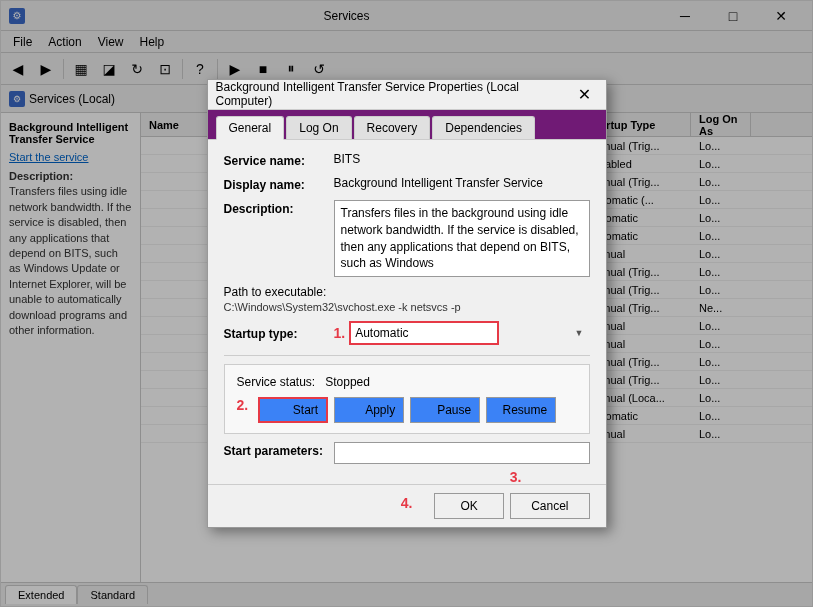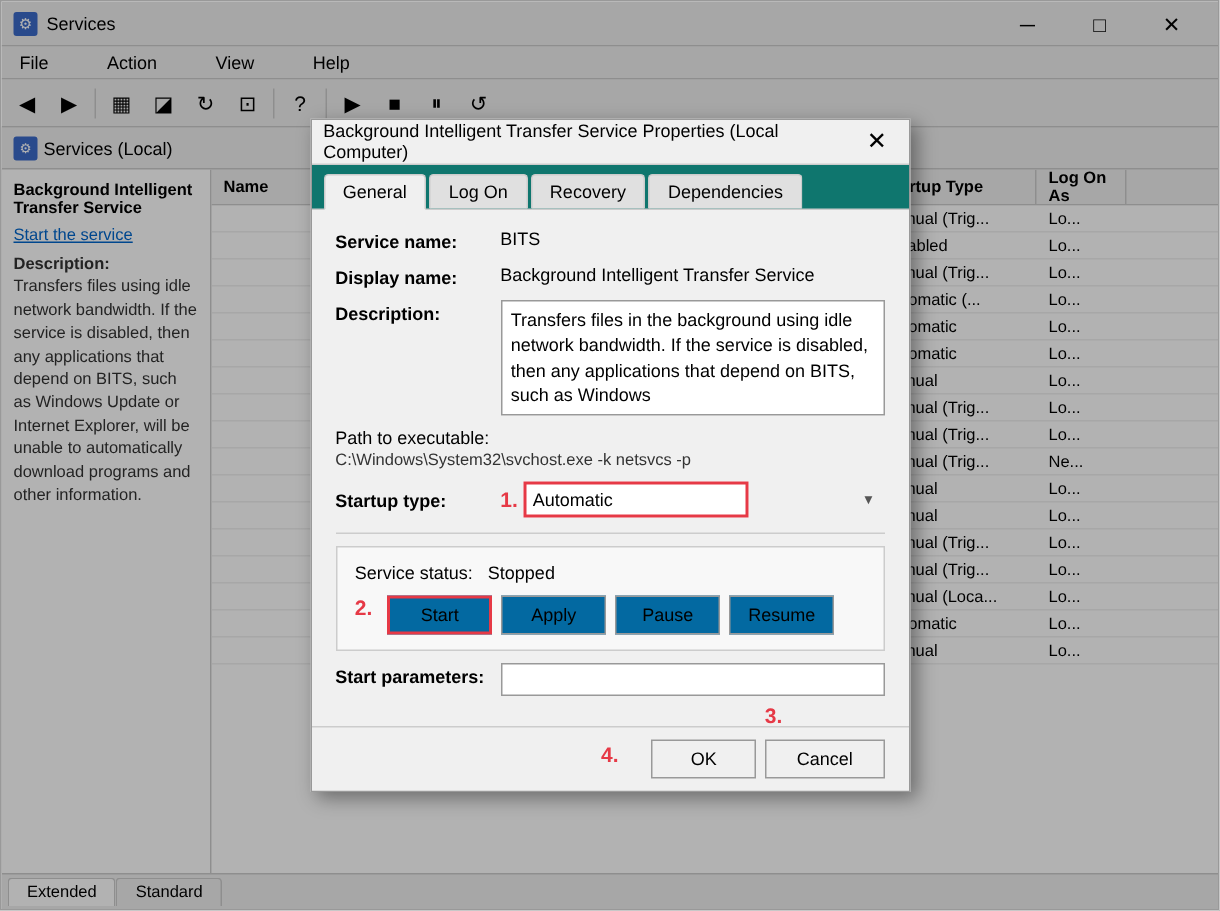--- a/index.html
+++ b/index.html
@@ -26,38 +26,37 @@
       border-bottom: 1px solid #ccc;
     }
     .title-bar-icon {
       width: 16px; height: 16px;
       margin-right: 6px;
       background: #3c6bc9;
       border-radius: 2px;
       display: flex; align-items: center; justify-content: center;
       color: white; font-size: 10px;
     }
-    .title-bar-title { flex: 1; font-size: 12px; color: #000; }
+    .title-bar-title { flex: 1; font-size: 12px; color: #000; text-align: center; }
     .title-bar-controls { display: flex; gap: 2px; }
     .title-bar-btn {
       width: 46px; height: 30px;
       border: none; background: transparent;
       cursor: pointer; font-size: 14px; color: #000;
       display: flex; align-items: center; justify-content: center;
     }
 
     
     .menu-bar {
       height: 22px;
       display: flex;
       align-items: center;
       padding: 0 4px;
       background: #f0f0f0;
       border-bottom: 1px solid #ccc;
-      gap: 23px;
     }
     .menu-item {
       padding: 2px 8px;
       cursor: pointer;
       font-size: 12px;
     }
 
     
     .toolbar {
       height: 32px;
@@ -227,21 +226,21 @@
       border: 1px solid transparent;
       background: transparent;
       cursor: pointer;
       font-size: 16px;
       display: flex; align-items: center; justify-content: center;
     }
 
     
     .dialog-tabs {
       display: flex;
-      background: #0f766e;
+      background: #701a75;
       padding: 6px 8px 0;
       border-bottom: 1px solid #ccc;
       gap: 2px;
     }
     .dialog-tab {
       padding: 4px 12px;
       border: 1px solid #ccc;
       border-bottom: none;
       background: #e0e0e0;
       cursor: pointer;
@@ -343,24 +342,25 @@
       margin-bottom: 8px;
       color: #000;
     }
     .status-buttons {
       display: flex;
       gap: 6px;
     }
     .svc-btn {
       padding: 4px 8px;
       border: 1px solid #999;
-      background: #0369a1;
+      background: #3b82f6;
       cursor: pointer;
       font-size: 12px;
       min-width: 70px;
+      text-align: right;
     }
     .svc-btn.start-btn { border: 2px solid #e63946; }
 
     .start-params-section { margin-top: 8px; }
     .start-params-label { font-size: 12px; margin-bottom: 4px; }
     .start-params-input {
       width: 100%;
       height: 22px;
       border: 1px solid #999;
       background: #fff;

